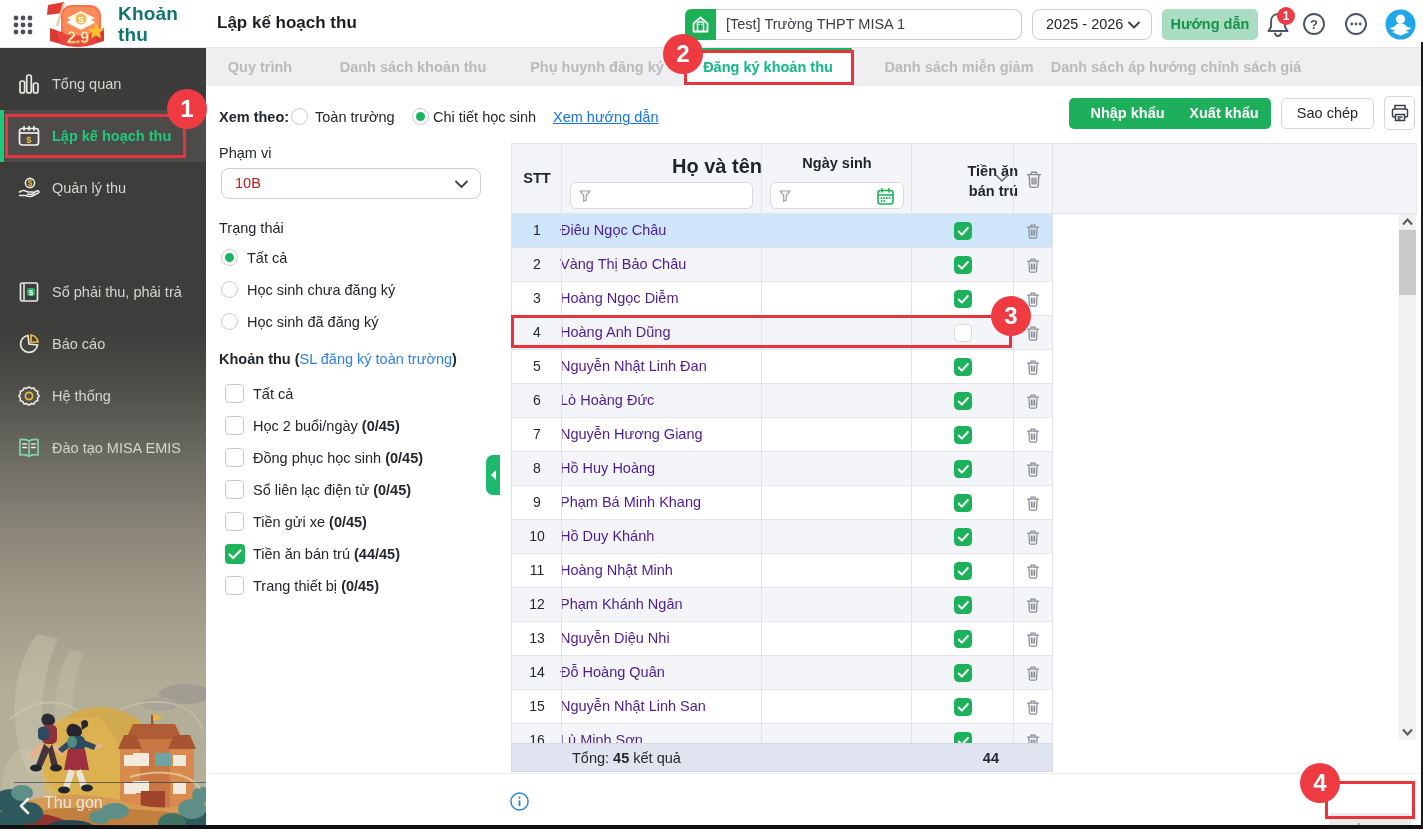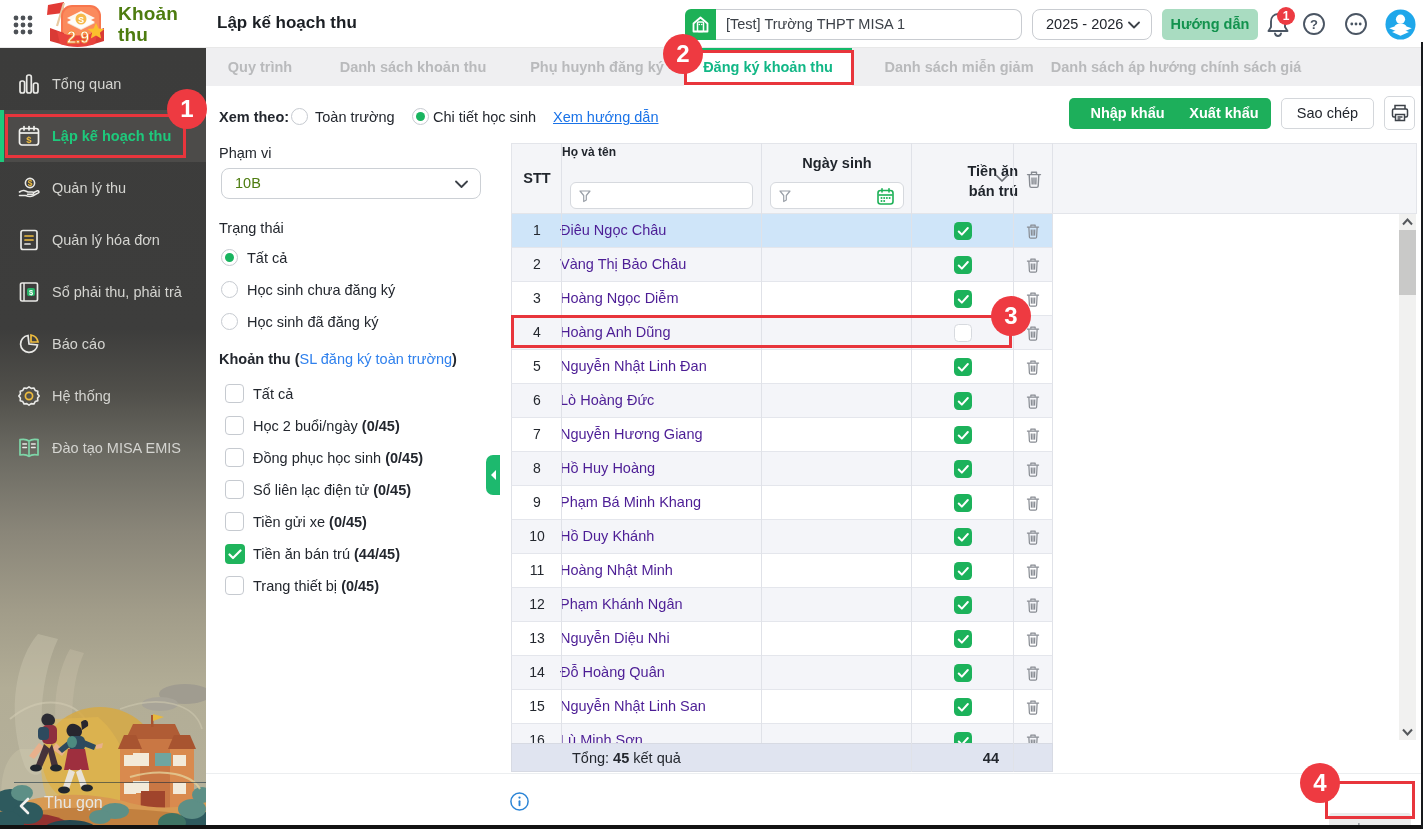--- a/index.html
+++ b/index.html
@@ -2,21 +2,21 @@
 <html><head>
 <meta charset="utf-8">
 <style>
 * { margin:0; padding:0; box-sizing:border-box; }
 html,body { width:1423px; height:829px; overflow:hidden; }
 body { font-family:"Liberation Sans", sans-serif; position:relative; background:#fff; color:#1f242b; }
 .abs { position:absolute; }
 .bold { font-weight:bold; }
 
 #topbar { position:absolute; left:0; top:0; width:1423px; height:48px; background:#fff; border-bottom:1px solid #e8e8e8; z-index:5; }
-#apptitle { position:absolute; left:118px; top:3px; font-size:19px; font-weight:bold; line-height:21px; color:#4d7c0f; letter-spacing:0.2px;}
+#apptitle { position:absolute; left:118px; top:3px; font-size:19px; font-weight:bold; line-height:21px; color:#0f766e; letter-spacing:0.2px;}
 #pagetitle { position:absolute; left:217px; top:13px; font-size:17px; font-weight:bold; color:#1b1f24; }
 #homebtn { position:absolute; left:685px; top:9px; width:31px; height:31px; background:#1db157; border-radius:6px 0 0 6px; }
 #schoolbox { position:absolute; left:716px; top:9px; width:306px; height:31px; border:1px solid #c9ccd1; border-left:none; border-radius:0 8px 8px 0; font-size:14.5px; color:#3c4148; line-height:29px; padding-left:10px; }
 #yearbox { position:absolute; left:1032px; top:9px; width:120px; height:31px; border:1px solid #c9ccd1; border-radius:8px; font-size:14.5px; color:#23272e; line-height:29px; padding-left:13px; }
 #guidebtn { position:absolute; left:1162px; top:9px; width:96px; height:31px; background:#a9dcc1; border-radius:5px; color:#13924e; font-size:14.5px; font-weight:bold; text-align:center; line-height:31px; }
 
 #sidebar { position:absolute; left:0; top:48px; width:206px; height:781px;
   background:linear-gradient(180deg,#3c3c3b 0%,#3d3d3c 36%,#504f4a 44%,#6b6a62 52%,#8a8679 62%,#a19c89 72%,#b2ad96 82%,#b6b19b 100%);
   z-index:4; overflow:hidden; }
 .sitem { position:absolute; left:0; width:206px; height:52px; }
@@ -250,29 +250,20 @@
   </div>
   <div class="sitem" style="top:114px">
     <svg class="ic" viewBox="0 0 24 24">
       <circle cx="13" cy="7" r="4.6" fill="none" stroke="#e9e9e6" stroke-width="1.6"></circle>
       <text x="13" y="10.3" font-size="8.5" font-weight="bold" fill="#eebc3e" text-anchor="middle">$</text>
       <path d="M2.5,16 C6,13.5 8,14.5 11,16 L15.5,16 C17,16 17,18.3 15.5,18.3 L10.5,18.3" fill="none" stroke="#e9e9e6" stroke-width="1.6" stroke-linecap="round"></path>
       <path d="M16.8,16.5 L20.5,14.8 C21.8,14.4 22.5,16.2 21.3,16.9 L16,19.8 C14,20.8 11,20.5 8.5,19.5 L2.5,19.5" fill="none" stroke="#e9e9e6" stroke-width="1.6" stroke-linecap="round"></path>
     </svg>
     <span class="lbl">Quản lý thu</span>
   </div>
-  <div class="sitem" style="top:166px">
-    <svg class="ic" viewBox="0 0 24 24">
-      <rect x="4" y="2.5" width="16" height="19" rx="2" fill="none" stroke="#e9e9e6" stroke-width="1.7"></rect>
-      <line x1="8" y1="8" x2="16" y2="8" stroke="#eebc3e" stroke-width="1.7" stroke-linecap="round"></line>
-      <line x1="8" y1="12" x2="16" y2="12" stroke="#eebc3e" stroke-width="1.7" stroke-linecap="round"></line>
-      <line x1="8" y1="16" x2="13" y2="16" stroke="#e9e9e6" stroke-width="1.7" stroke-linecap="round"></line>
-    </svg>
-    <span class="lbl">Quản lý hóa đơn</span>
-  </div>
   <div class="sitem" style="top:218px">
     <svg class="ic" viewBox="0 0 24 24">
       <path d="M5,3 L19,3 C19.8,3 20.5,3.7 20.5,4.5 L20.5,19.5 C20.5,20.3 19.8,21 19,21 L5,21 C4.2,21 3.5,20.3 3.5,19.5 L3.5,4.5 C3.5,3.7 4.2,3 5,3 Z" fill="none" stroke="#e9e9e6" stroke-width="1.7"></path>
       <line x1="7" y1="3" x2="7" y2="21" stroke="#e9e9e6" stroke-width="1.5"></line>
       <rect x="10" y="8" width="8" height="8" rx="2" fill="#27b368"></rect>
       <text x="14" y="14.5" font-size="7.5" font-weight="bold" fill="#fff" text-anchor="middle">$</text>
     </svg>
     <span class="lbl">Sổ phải thu, phải trả</span>
   </div>
   <div class="sitem" style="top:322px">
@@ -326,21 +317,21 @@
       <rect x="2.5" y="6" width="15" height="8" rx="1.5"></rect>
       <rect x="5.5" y="11.5" width="9" height="6" fill="#fff"></rect>
       <line x1="7.5" y1="14" x2="12.5" y2="14"></line>
       <line x1="7.5" y1="16" x2="10.5" y2="16"></line>
     </g>
   </svg>
 </div>
 
 <div class="lbl14" style="left:219px;top:145px;z-index:3">Phạm vi</div>
 <div class="abs" style="left:221px;top:168px;width:260px;height:31px;border:1px solid #ccd0d5;border-radius:8px;z-index:3;background:#fff">
-  <span style="position:absolute;left:13px;top:6px;font-size:14.5px;color:#4d7c0f">10B</span>
+  <span style="position:absolute;left:13px;top:6px;font-size:14.5px;color:#b91c1c">10B</span>
   <svg style="position:absolute;right:12px;top:11px" width="13" height="9" viewBox="0 0 13 9">
       <path d="M1,1.5 L6.5,7 L12,1.5" fill="none" stroke="#3c4148" stroke-width="1.8" stroke-linecap="round" stroke-linejoin="round"></path>
     </svg>
 </div>
 <div class="lbl14" style="left:219px;top:220px;z-index:3">Trạng thái</div>
 <div class="radio sel" style="left:221px;top:249px;z-index:3"></div>
 <div class="lbl14" style="left:247px;top:250px;z-index:3">Tất cả</div>
 <div class="radio" style="left:221px;top:281px;z-index:3"></div>
 <div class="lbl14" style="left:247px;top:282px;z-index:3">Học sinh chưa đăng ký</div>
 <div class="radio" style="left:221px;top:313px;z-index:3"></div>
@@ -384,21 +375,21 @@
         <path d="M2,6 L5.6,9.6 L12.5,2" fill="none" stroke="#fff" stroke-width="2.3" stroke-linecap="round" stroke-linejoin="round"></path>
       </g>
     <g id="fu">
         <path d="M1,1 L11,1 L7.3,5.5 L7.3,10 L4.7,11.5 L4.7,5.5 Z" fill="none" stroke="#9aa0a8" stroke-width="1.2" stroke-linejoin="round"></path>
       </g>
   </defs>
 </svg>
 
 <div id="thead">
   <div class="abs bold" style="left:0;top:26px;width:50px;text-align:center;font-size:14.5px">STT</div>
-  <div class="abs bold" style="left:50px;top:1px;width:200px;text-align:left;font-size:12px">Họ và tên</div>
+  <div class="abs bold" style="left:50px;top:11px;width:200px;text-align:right;font-size:20px">Họ và tên</div>
   <div class="abs bold" style="left:250px;top:11px;width:150px;text-align:center;font-size:14.5px">Ngày sinh</div>
   <div class="abs bold" style="left:420px;top:17px;width:86px;text-align:right;font-size:14.5px;line-height:20px">Tiền ăn<br>bán trú</div>
   <svg class="abs" style="left:483px;top:30px" width="14" height="9" viewBox="0 0 14 9">
       <path d="M1.5,1.5 L7,7 L12.5,1.5" fill="none" stroke="#6d7177" stroke-width="1.7" stroke-linecap="round" stroke-linejoin="round"></path>
     </svg>
   <svg class="abs" style="left:514px;top:27px" width="16" height="18" viewBox="0 0 16 18">
       <use href="#tr"></use>
     </svg>
   <div class="abs" style="left:58px;top:38px;width:183px;height:27px;background:#fff;border:1px solid #d6d9de;border-radius:6px">
     <svg style="position:absolute;left:8px;top:7px" width="12" height="13" viewBox="0 0 12 13">

